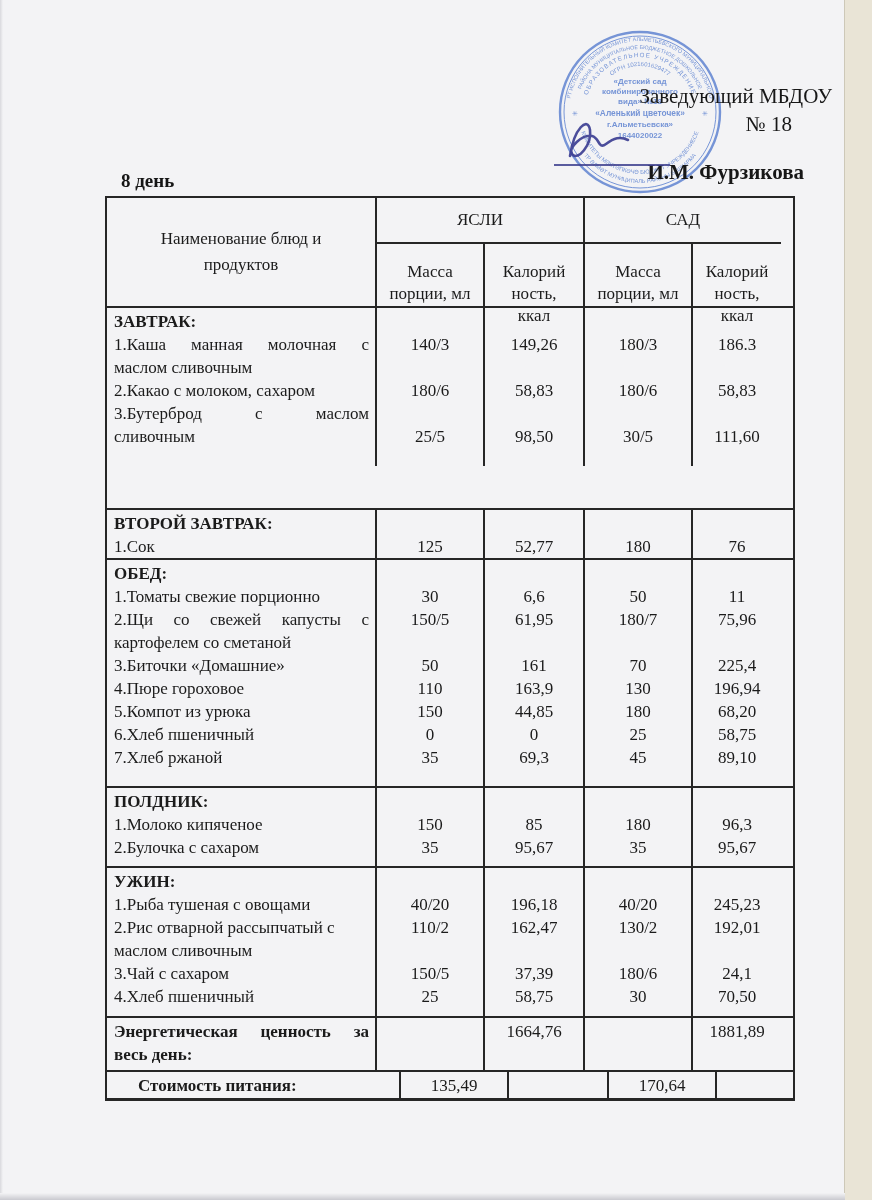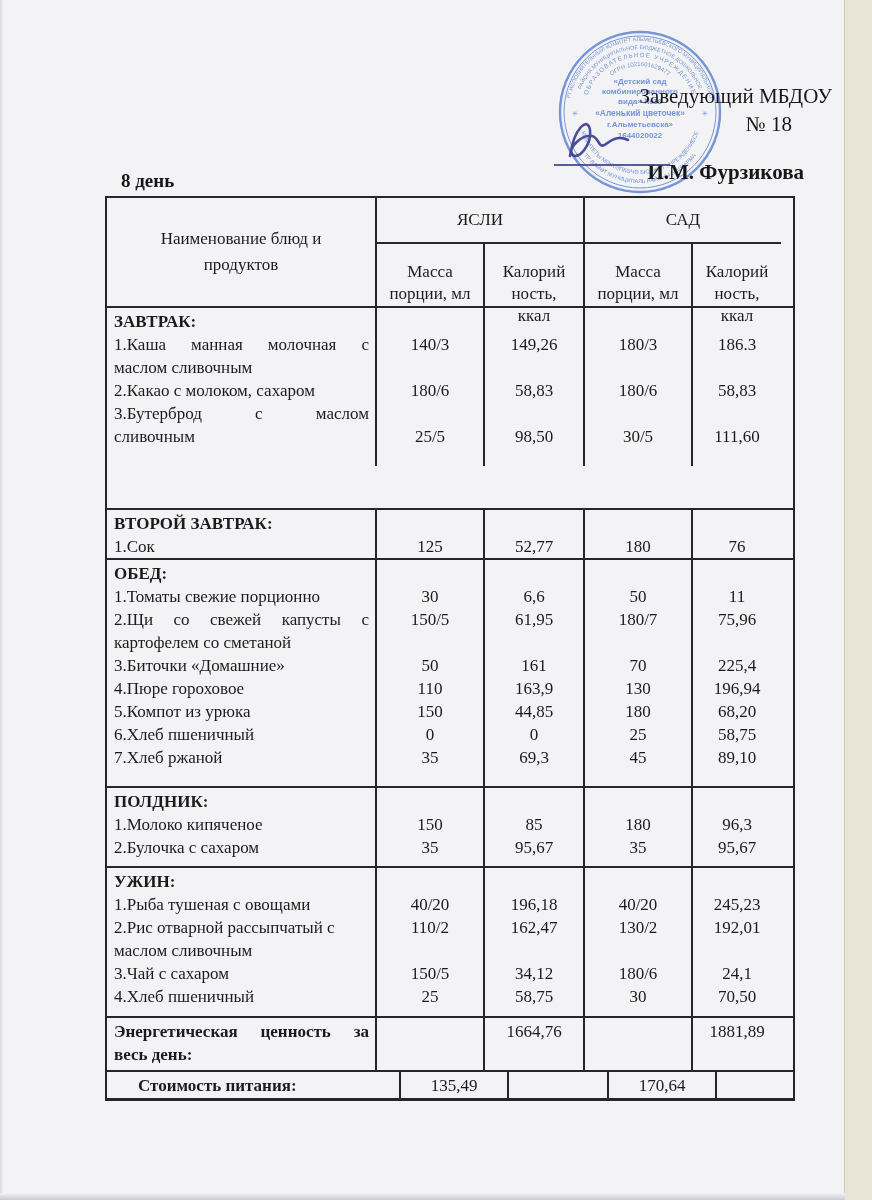--- a/index.html
+++ b/index.html
@@ -284,21 +284,21 @@
             <div class="vline">110/2</div>
             <div class="vline">&nbsp;</div>
             <div class="vline">150/5</div>
             <div class="vline">25</div>
           </div>
           <div class="cell val-cell">
             <div class="vline">&nbsp;</div>
             <div class="vline">196,18</div>
             <div class="vline">162,47</div>
             <div class="vline">&nbsp;</div>
-            <div class="vline">34,12</div>
+            <div class="vline">37,39</div>
             <div class="vline">58,75</div>
           </div>
           <div class="cell val-cell">
             <div class="vline">&nbsp;</div>
             <div class="vline">40/20</div>
             <div class="vline">130/2</div>
             <div class="vline">&nbsp;</div>
             <div class="vline">180/6</div>
             <div class="vline">30</div>
           </div>

